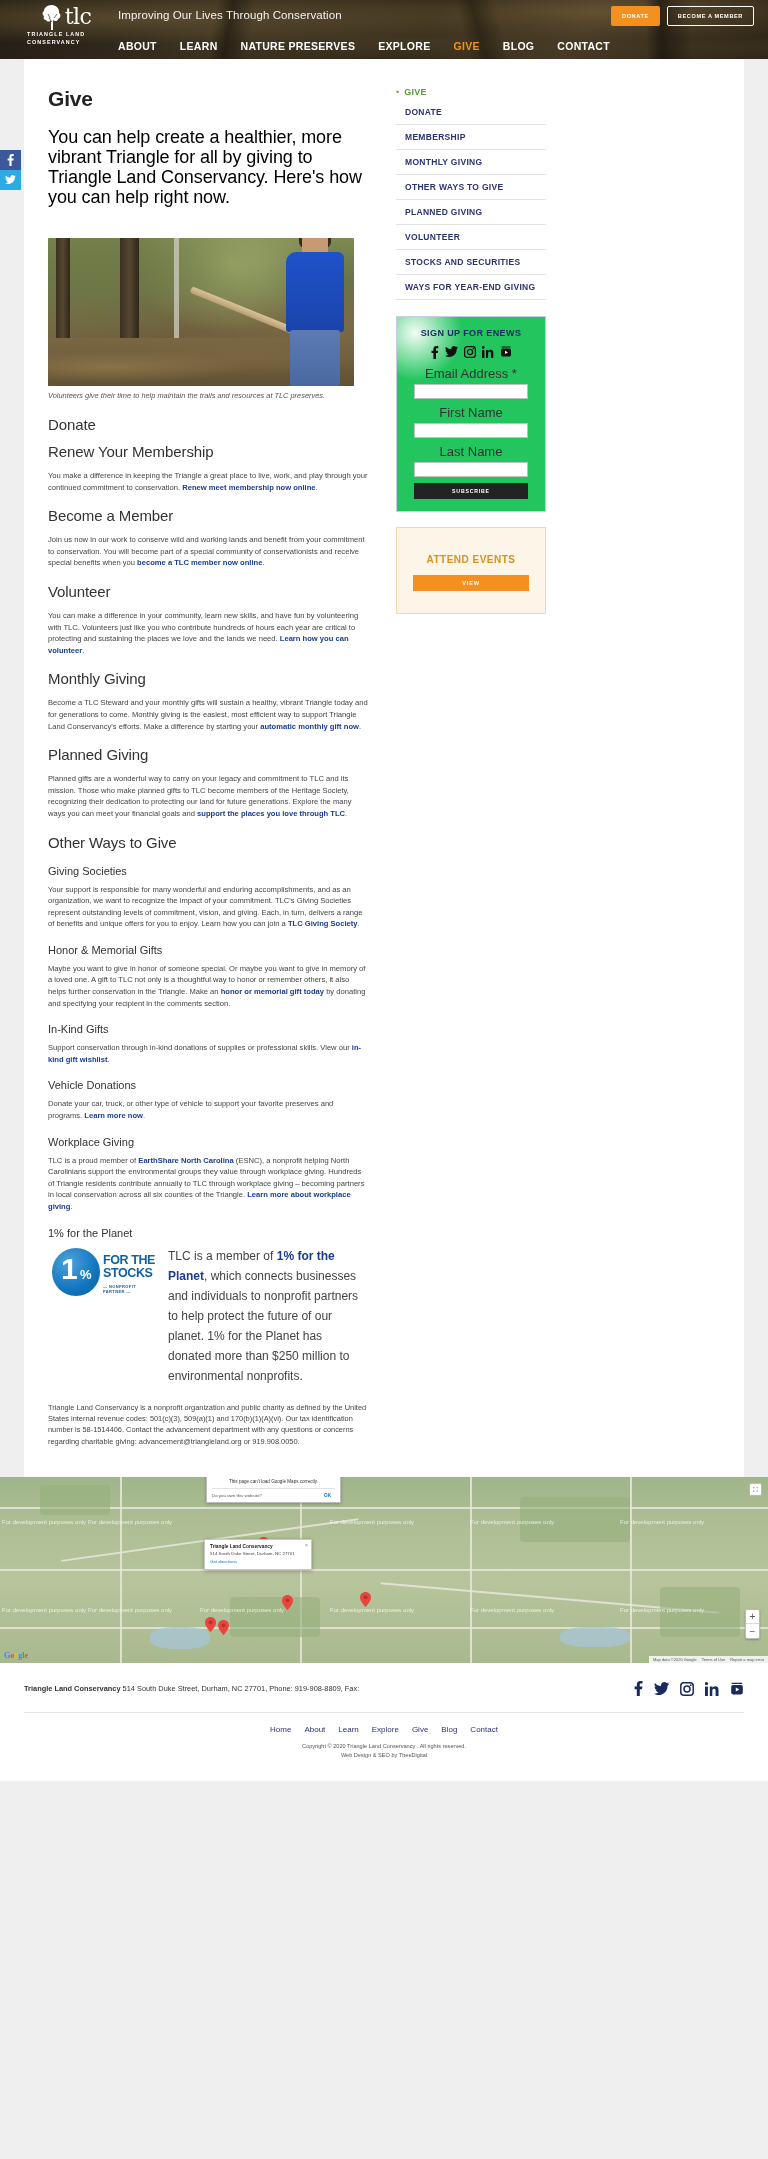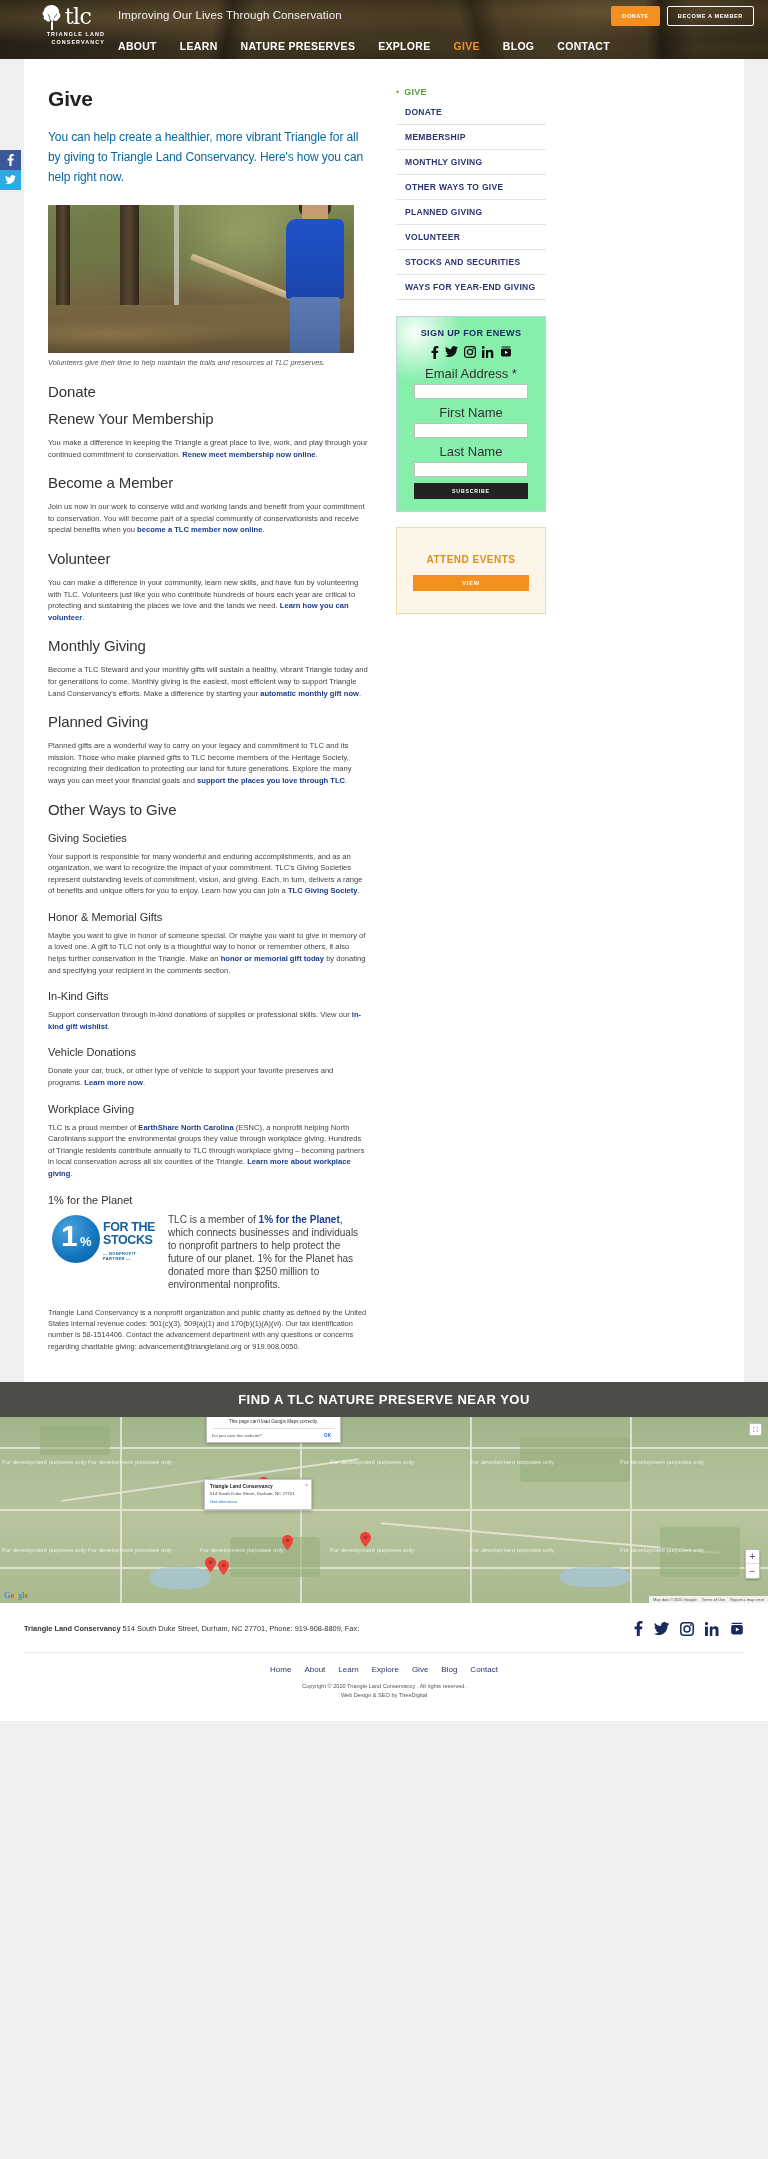--- a/index.html
+++ b/index.html
@@ -29,21 +29,21 @@
   .header::after {
     content:"";
     position:absolute; inset:0;
     background:
       linear-gradient(100deg, transparent 28%, rgba(20,16,10,.55) 30%, transparent 33%),
       linear-gradient(75deg, transparent 60%, rgba(25,20,12,.5) 62%, transparent 65%),
       linear-gradient(88deg, transparent 84%, rgba(18,14,9,.6) 86%, transparent 90%);
     pointer-events:none;
   }
   .logo-block {
-    position:absolute; left:27px; top:4px; width:78px; text-align:right; z-index:3;
+    position:absolute; left:27px; top:4px; width:78px; text-align:left; z-index:3;
   }
   .logo-row { display:flex; align-items:center; justify-content:center; gap:2px; }
   .logo-tree { width:22px; height:26px; position:relative; }
   .logo-tree svg { display:block; }
   .logo-word {
     font-family:"DejaVu Serif", serif;
     font-size:22px; color:#fff; line-height:22px; letter-spacing:-.5px;
     font-weight:400;
   }
   .logo-sub {
@@ -88,21 +88,21 @@
     width:720px; margin:0 auto; background:#fff; position:relative;
     padding:28px 24px 30px 24px; display:flex; gap:0;
   }
   .col-main { width:330px; padding-right:10px; }
   .col-side { width:150px; margin-left:18px; }
 
   h1.page-title {
     font-size:21px; font-weight:700; color:#222; margin-bottom:16px; letter-spacing:-.2px;
   }
   p.lede {
-    font-size:12px; color:#0369a1; line-height:20px; margin-bottom:18px; letter-spacing:-.1px;
+    font-size:18px; color:#000000; line-height:20px; margin-bottom:31px; letter-spacing:-.1px;
   }
 
   .photo {
     width:306px; height:148px; border-radius:1px; position:relative; overflow:hidden;
     background:
       radial-gradient(ellipse at 18% 22%, #6f7a46 0%, transparent 45%),
       radial-gradient(ellipse at 60% 18%, #9aa668 0%, transparent 40%),
       radial-gradient(ellipse at 35% 80%, #6d5b3c 0%, transparent 55%),
       linear-gradient(180deg,#7d8a52 0%, #6a7347 28%, #7a6a45 58%, #6d5e3c 100%);
   }
@@ -171,41 +171,41 @@
     position:absolute; left:32px; top:21px; color:#fff; font-size:13px; font-weight:700;
   }
   .planet-txt {
     position:absolute; left:55px; top:8px; color:#13619e; font-size:12.5px;
     font-weight:700; line-height:13px; letter-spacing:-.4px;
   }
   .planet-tag {
     position:absolute; left:55px; top:38px; color:#13619e; font-size:4px;
     letter-spacing:.4px; font-weight:700;
   }
-  .planet-body { flex:1; font-size:10px; line-height:13px; color:#444; }
+  .planet-body { flex:1; font-size:12px; line-height:20px; color:#444; }
 
   p.legal { font-size:7.4px; color:#444; line-height:11.4px; margin-top:14px; }
 
   
   .side-head {
     display:flex; align-items:center; gap:5px; margin-bottom:3px;
   }
   .side-dot { color:#6aa84f; font-size:9px; line-height:9px; }
   .side-head span.lbl {
     color:#5a9c39; font-size:9px; font-weight:700; letter-spacing:.3px;
   }
   ul.sidenav { list-style:none; }
   ul.sidenav li { border-bottom:1px solid #e3e3e3; }
   ul.sidenav li a {
     display:block; padding:7px 0 7px 9px; color:#2b3470; font-size:8.5px;
     font-weight:700; letter-spacing:.3px; text-decoration:none;
   }
 
   .enews {
-    margin-top:16px; border:1px solid #c9cde4; background:#86efac; padding:11px 17px 12px;
+    margin-top:16px; border:1px solid #c9cde4; background:#22c55e; padding:11px 17px 12px;
     position:relative; overflow:hidden;
   }
   .enews::before {
     content:""; position:absolute; left:-14px; top:-16px; width:80px; height:80px;
     background:radial-gradient(circle at 40% 40%, rgba(255,255,255,.95), rgba(236,238,248,0) 70%);
   }
   .enews-title {
     text-align:center; color:#1c2a66; font-size:9px; font-weight:700;
     letter-spacing:.4px; margin-bottom:8px; position:relative;
   }
@@ -533,23 +533,20 @@
       </div>
 
       <div class="events">
         <div class="events-title">ATTEND EVENTS</div>
         <button class="events-btn">VIEW</button>
       </div>
     </div>
   </div>
 
   <div class="map-band">
-    <div class="map-title-bar">
-      <span>FIND A TLC NATURE PRESERVE NEAR YOU</span>
-    </div>
     <div class="map">
 
       <div class="road" style="left:0;top:30px;width:768px;"></div>
       <div class="road" style="left:0;top:92px;width:768px;"></div>
       <div class="road" style="left:0;top:150px;width:768px;"></div>
       <div class="road v" style="left:120px;top:0;"></div>
       <div class="road v" style="left:300px;top:0;"></div>
       <div class="road v" style="left:470px;top:0;"></div>
       <div class="road v" style="left:630px;top:0;"></div>
       <div class="road" style="left:60px;top:62px;width:300px;transform:rotate(-8deg);"></div>

